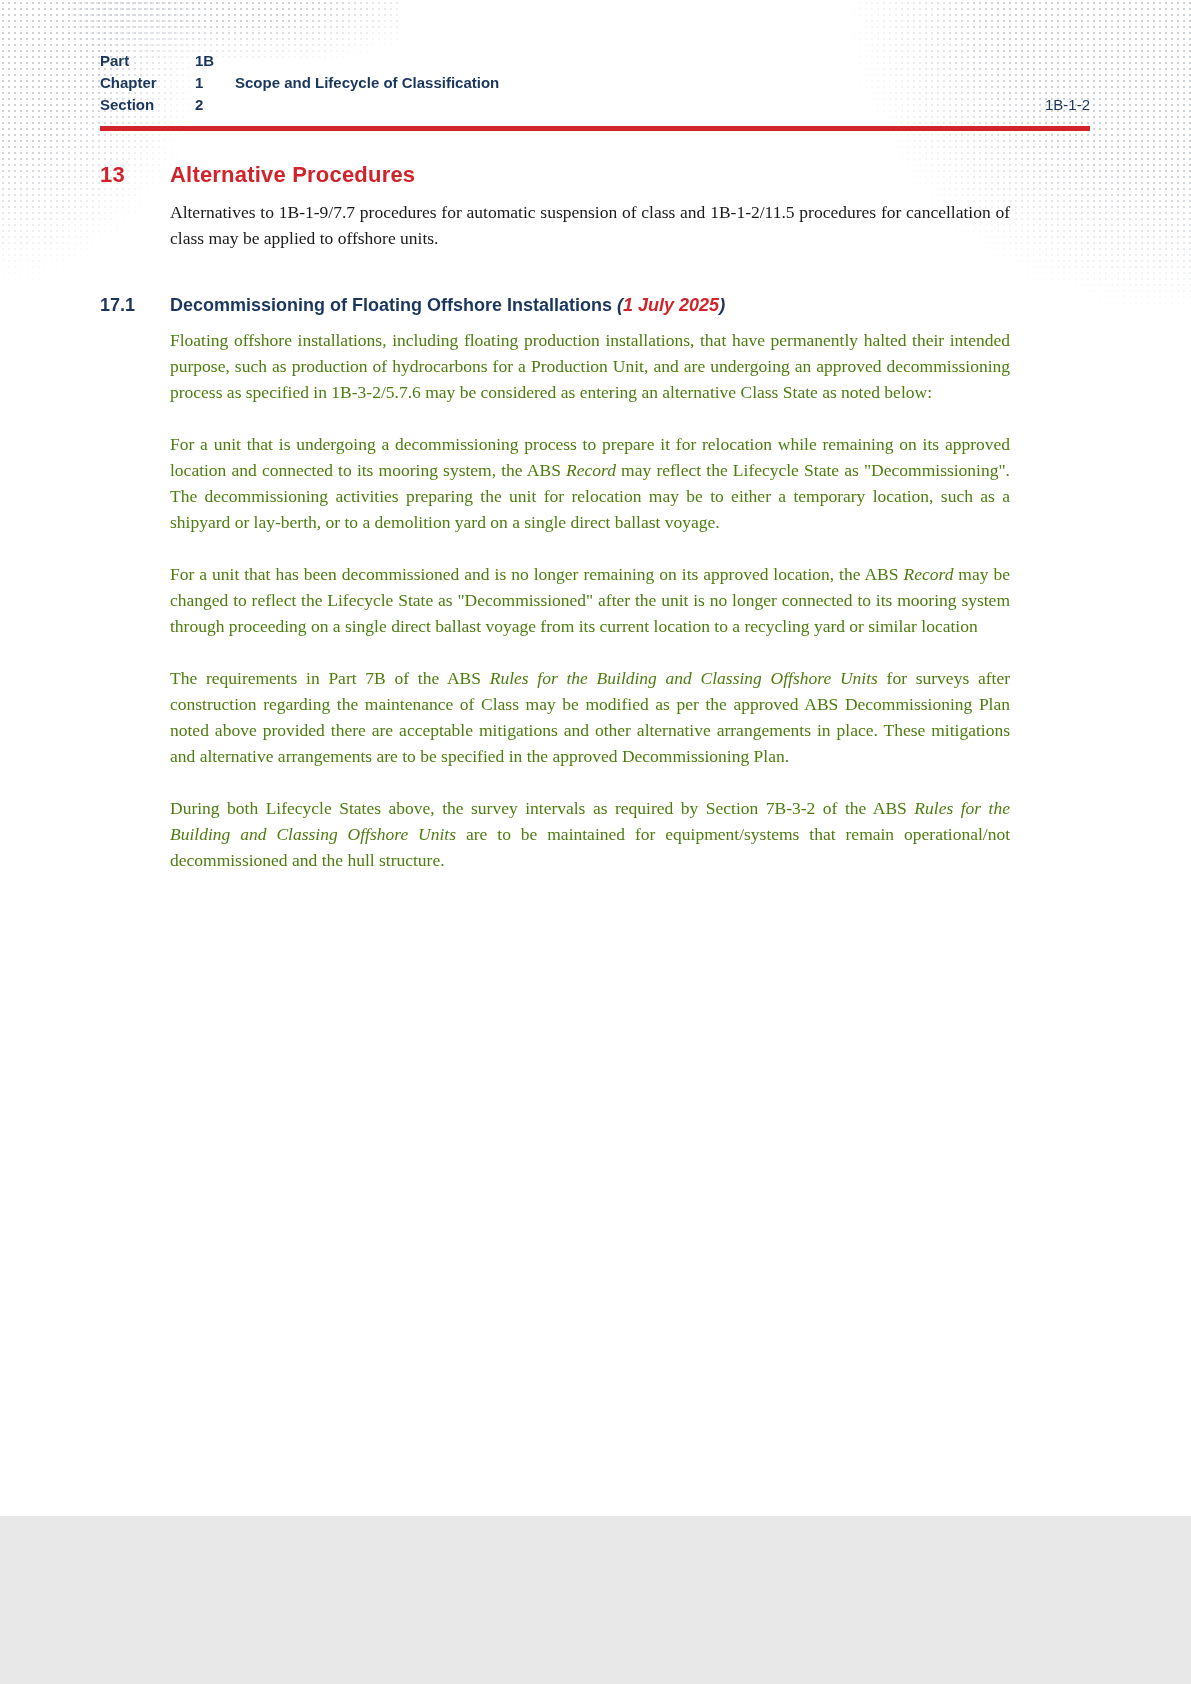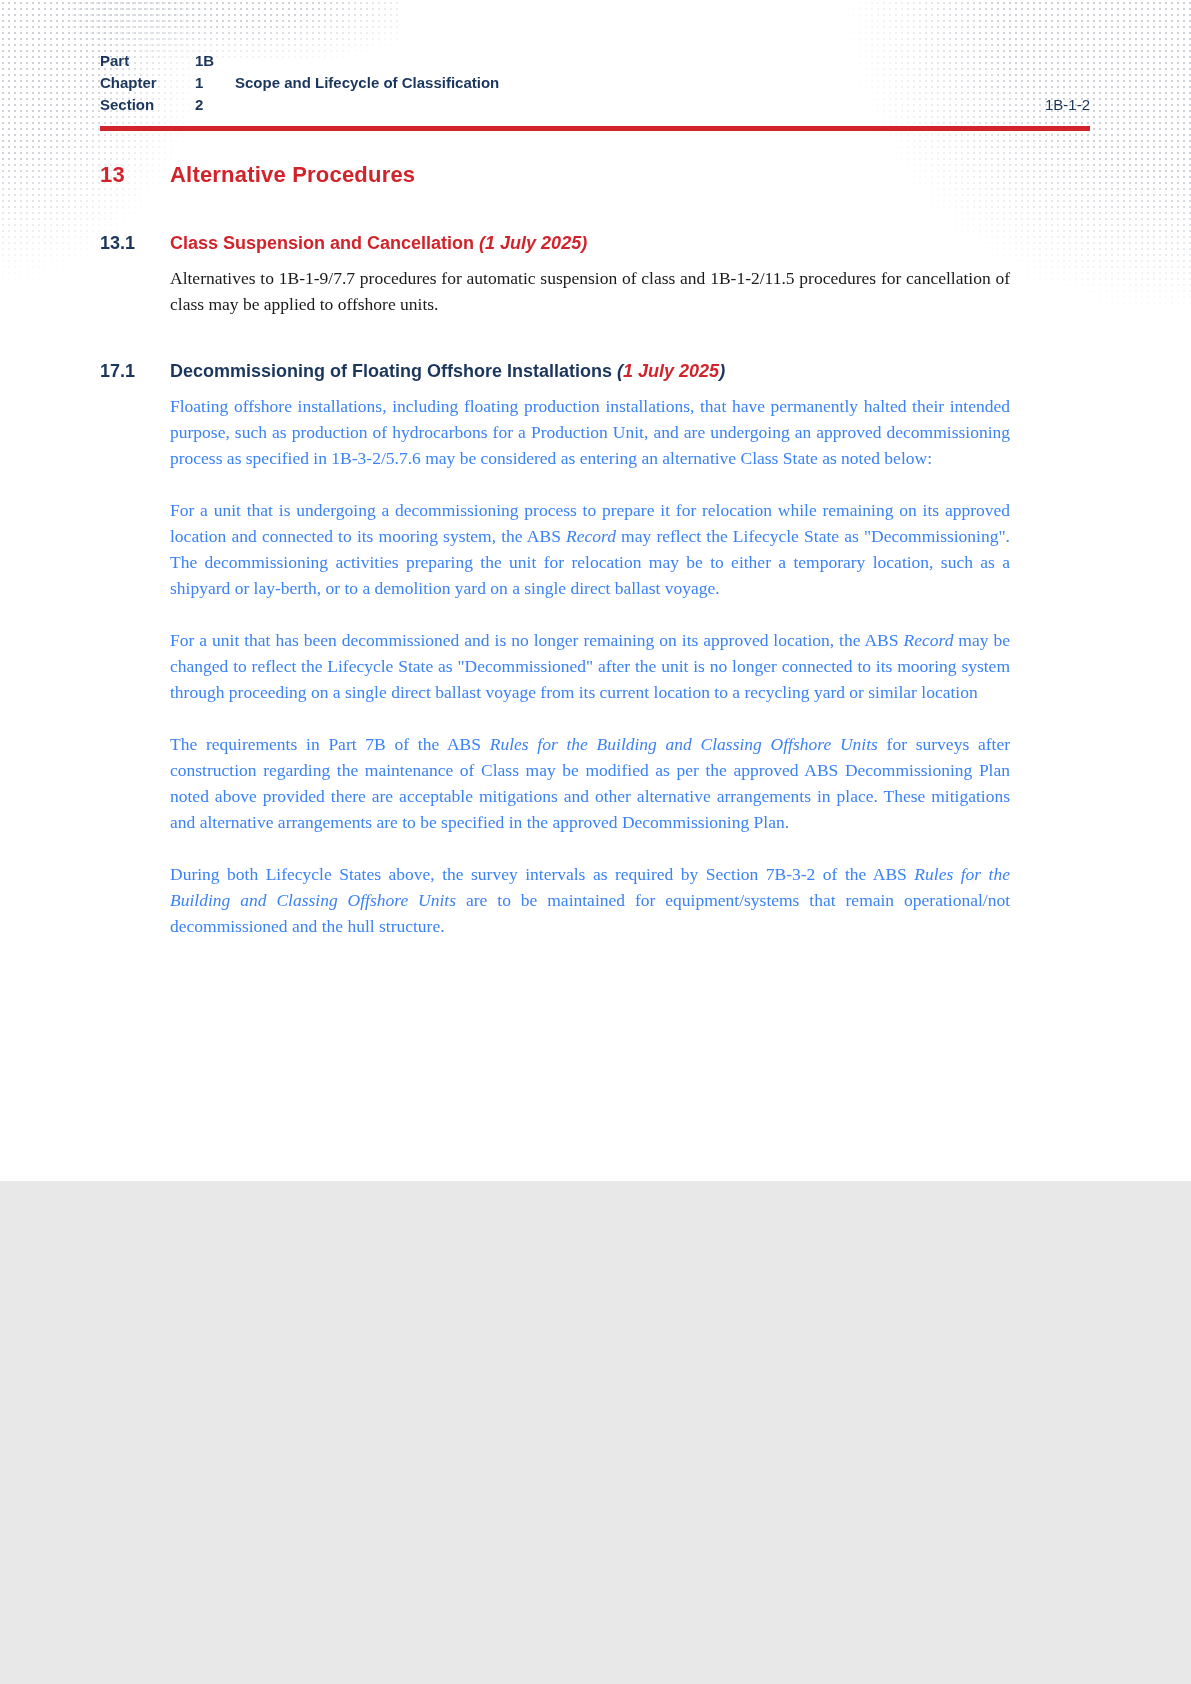--- a/index.html
+++ b/index.html
@@ -1,18 +1,18 @@
 <!DOCTYPE html>
 <html><head>
 <meta charset="utf-8">
 <style>
   html,body { margin:0; padding:0; background:#e8e8e8; }
   .page {
     position:relative;
-    width:1191px; height:1181px;
+    width:1191px; height:1516px;
     margin:0 auto;
     background:#ffffff;
     overflow:hidden;
     font-family:"Liberation Sans", sans-serif;
     color:#1B365D;
   }
 
   
   .dots {
     position:absolute;
@@ -60,21 +60,21 @@
   
   .body-block { padding-left:70px; width:840px; box-sizing:content-box; }
   p.para {
     margin:0; margin-top:26px;
     font-family:"Liberation Serif", serif;
     font-size:17.5px; line-height:26px;
     text-align:justify;
   }
   p.para.first { margin-top:10px; }
   .ink-black { color:#1a1a1a; }
-  .ink-red   { color:#3b82f6; }
+  .ink-red   { color:#4d7c0f; }
 
   
   .footer {
     position:absolute; left:100px; top:1568px; width:990px;
     display:flex; align-items:baseline;
     font-size:13.5px; font-weight:normal; color:#1B365D; letter-spacing:.2px;
   }
   .footer .brand { font-weight:bold; margin-right:5px; }
   .footer .dot { color:#D2232A; margin:0 5px; font-weight:bold; }
   .footer .pageno { margin-left:auto; font-weight:bold; }
@@ -106,24 +106,20 @@
         <span class="hdr-code">1B-1-2</span>
       </div>
       <div class="rule"></div>
     </div>
 
     <div class="h-sec">
       <span class="num">13</span>
       <span>Alternative Procedures</span>
     </div>
 
-    <div class="h-sub sub-13-1">
-      <span class="num">13.1</span>
-      <span class="title">Class Suspension and Cancellation </span><span class="date date-paren">(</span><span class="date">1 July 2025</span><span class="date date-paren">)</span>
-    </div>
     <div class="body-block">
       <p class="para first ink-black"><span>Alternatives to 1B-1-9/7.7 procedures for automatic suspension of class and 1B-1-2/11.5 procedures for cancellation of class may be applied to offshore units.</span></p>
     </div>
 
     <div class="h-sub sub-13-3">
       <span class="num">17.1</span>
       <span class="title">Decommissioning of Floating Offshore Installations </span><span class="date date-paren">(</span><span class="date">1 July 2025</span><span class="date date-paren">)</span>
     </div>
     <div class="body-block">
       <p class="para first ink-red"><span>Floating offshore installations, including floating production installations, that have permanently halted their intended purpose, such as production of hydrocarbons for a Production Unit, and are undergoing an approved decommissioning process as specified in 1B-3-2/5.7.6 may be considered as entering an alternative Class State as noted below:</span></p>

